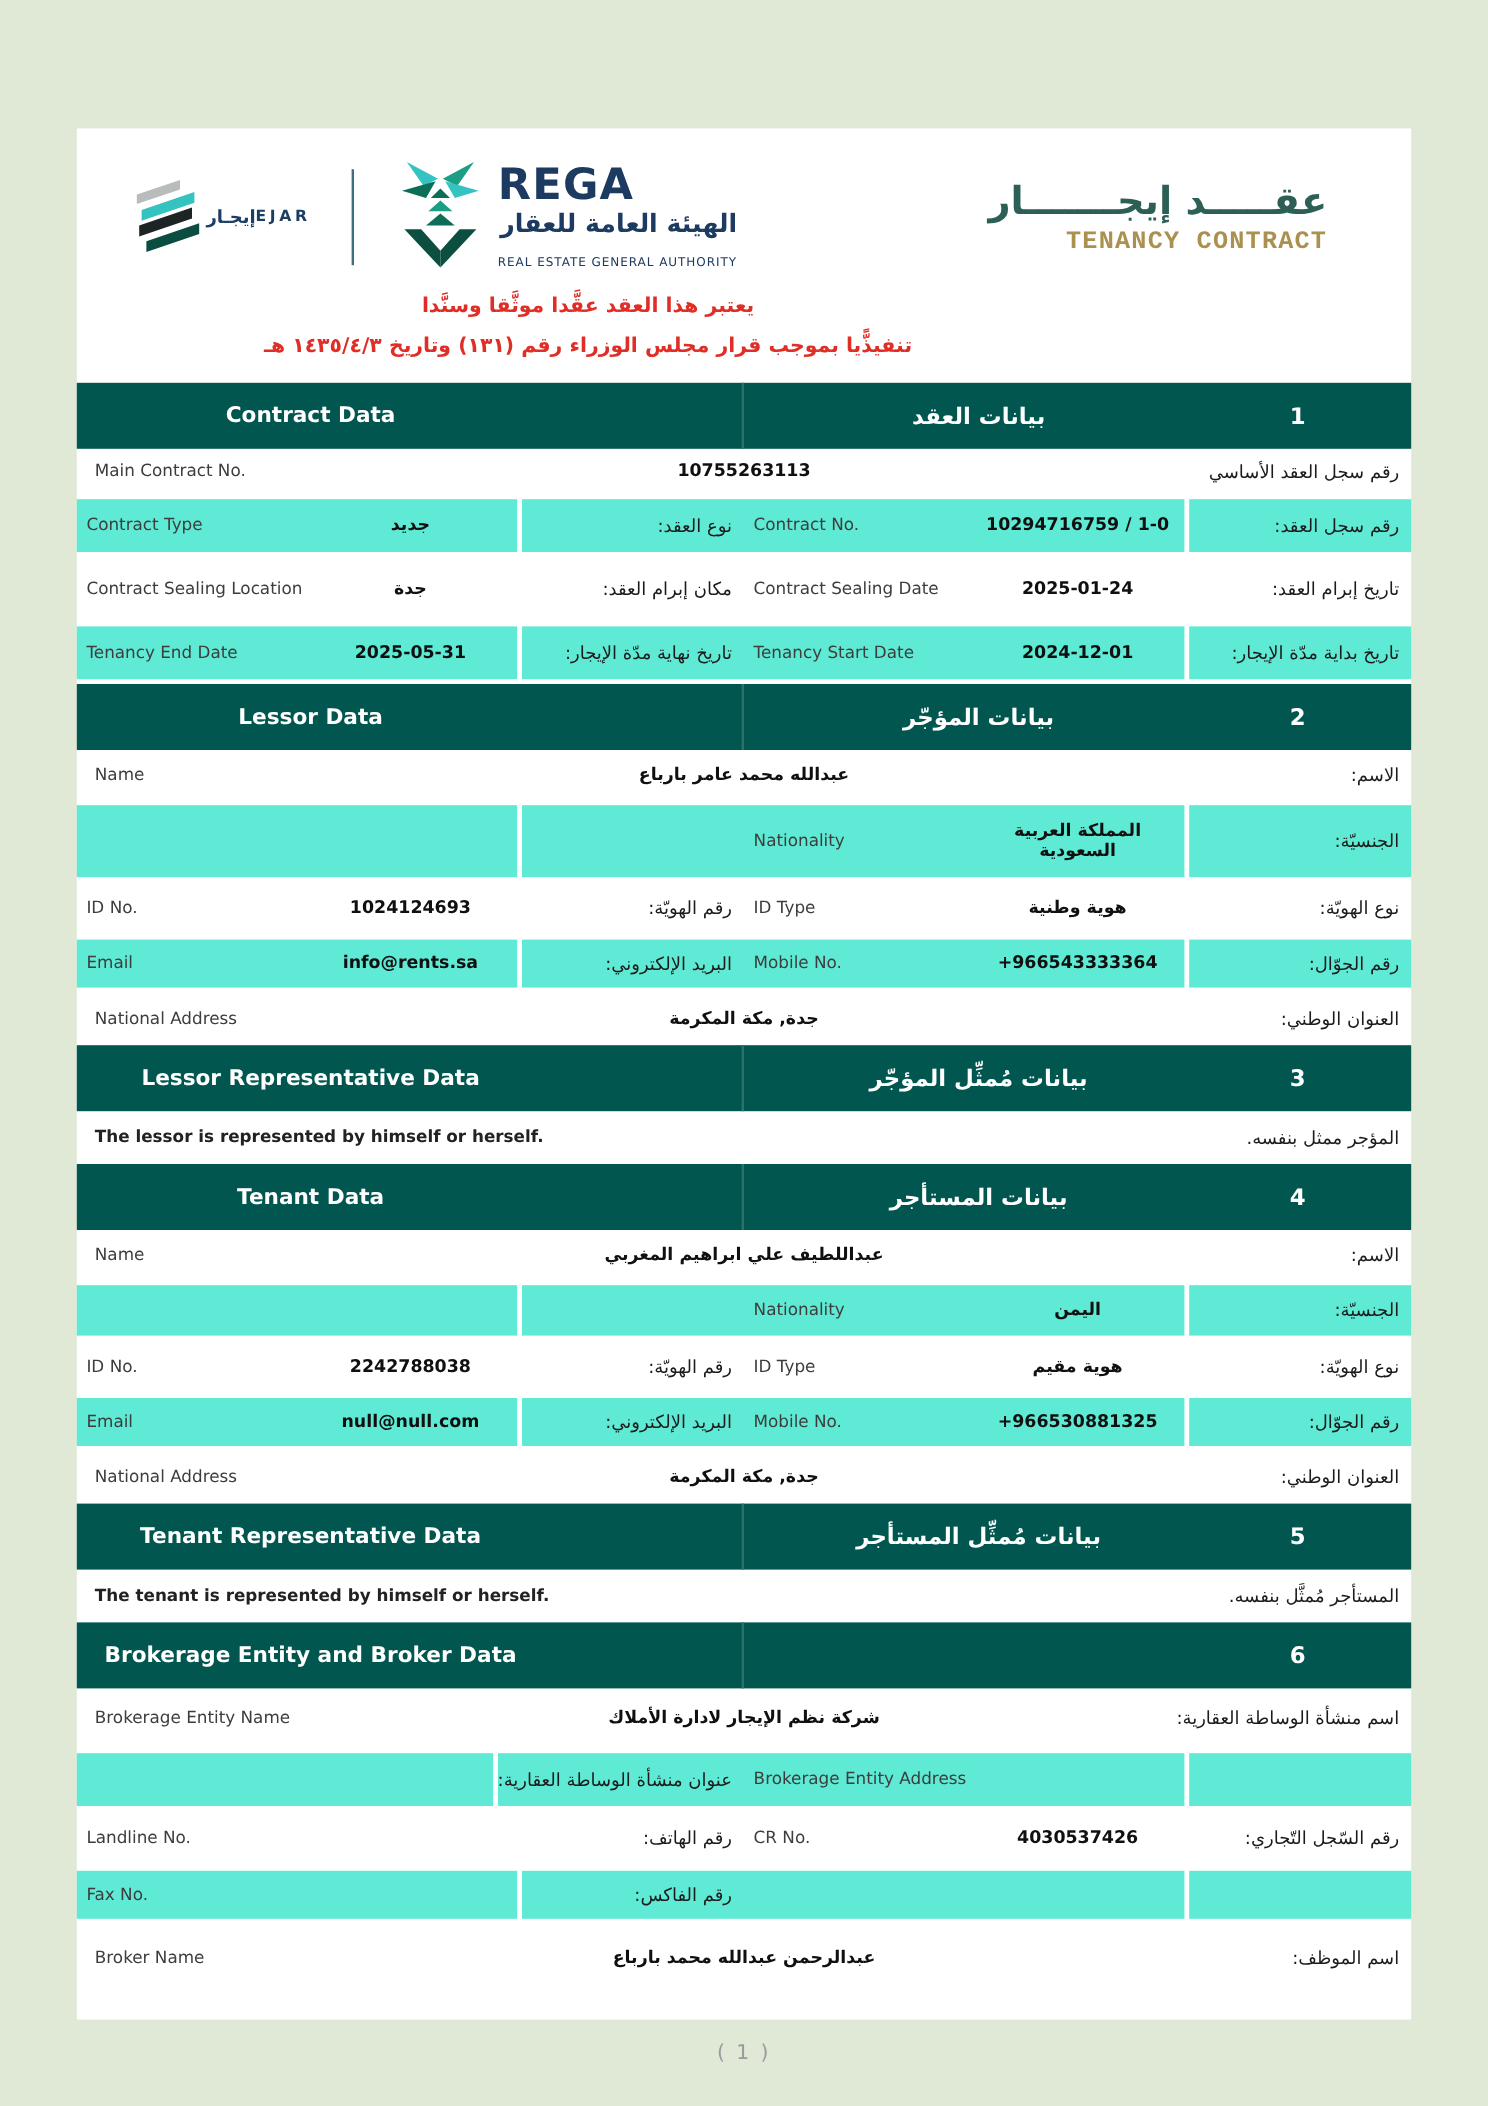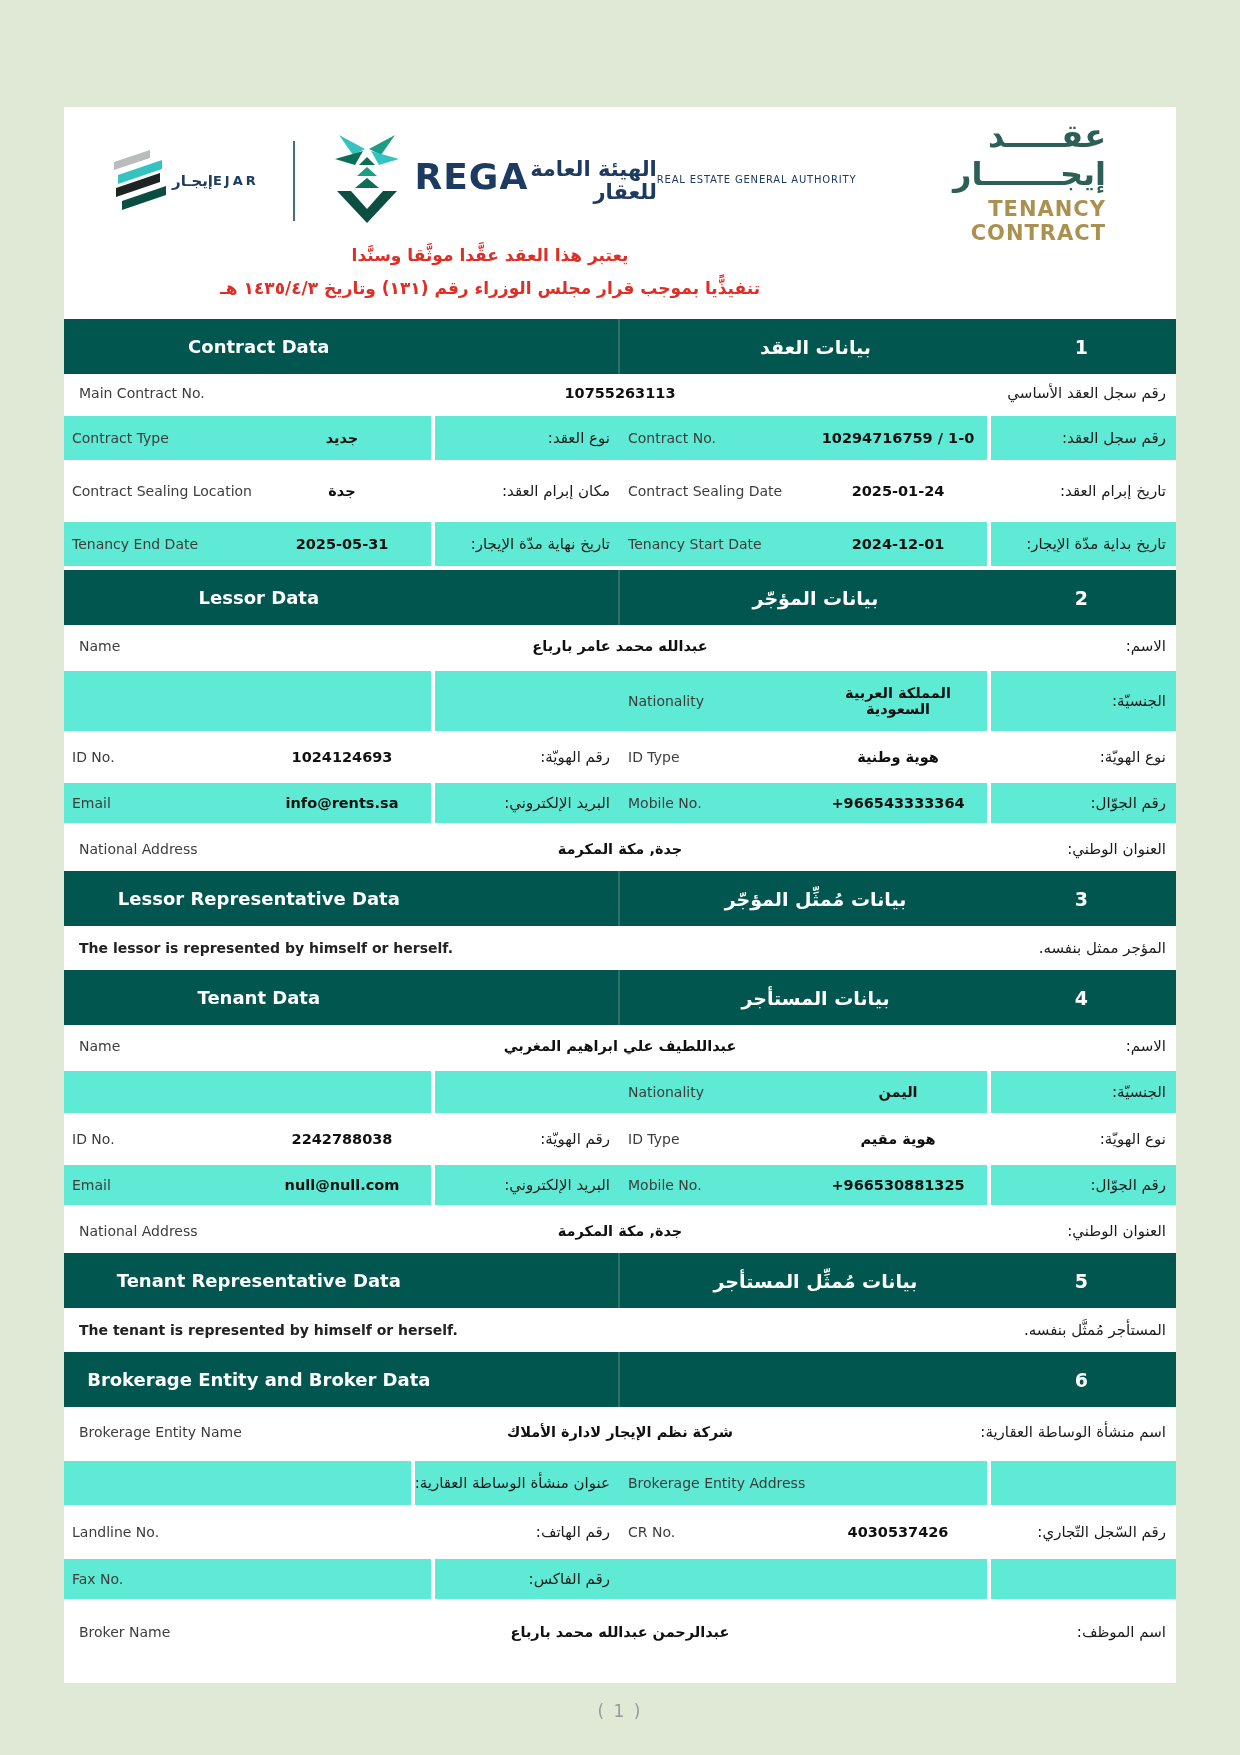--- a/index.html
+++ b/index.html
@@ -7,27 +7,27 @@
         font-family:"DejaVu Sans",sans-serif;overflow:hidden;}
   .card{margin:107px 64px 0 64px;width:1112px;background:#ffffff;box-sizing:border-box;padding-bottom:22px;}
 
   
   .logo-row{display:flex;align-items:center;padding:24px 30px 0 24px;height:100px;}
   .ejar{display:flex;flex-direction:row;align-items:center;margin-left:18px;}
   .ejar-ar{color:#1c3e63;font-weight:bold;font-size:15px;line-height:1.1;}
   .ejar-en{color:#1c3e63;font-weight:bold;font-size:13px;letter-spacing:3px;line-height:1.2;}
   .logo-divider{width:2px;height:80px;background:#41707d;margin:0 34px;}
   .rega{display:flex;align-items:center;gap:10px;}
-  .rega-text{display:flex;flex-direction:row;line-height:1.08;}
+  .rega-text{display:flex;flex-direction:column;line-height:1.08;}
   .rega-word{color:#1d3a60;font-weight:bold;font-size:36px;letter-spacing:1px;}
   .rega-ar{color:#1d3a60;font-weight:bold;font-size:21px;}
   .rega-en{color:#1d3a60;font-size:10px;letter-spacing:0.8px;margin-top:17px;white-space:nowrap;}
   .doc-titles{margin-left:auto;text-align:right;padding-right:40px;}
   .doc-title-ar{color:#2c5f55;font-size:32px;font-weight:bold;line-height:1.2;}
-  .doc-title-en{color:#ab9150;font-size:21px;font-weight:bold;letter-spacing:1px;margin-top:4px;}
+  .doc-title-en{color:#ab9150;font-size:21px;font-weight:bold;letter-spacing:1px;margin-top:4px;font-family:Liberation Mono, monospace;}
 
   
   .notice{direction:rtl;text-align:center;padding:8px 0 14px 0;margin-right:0;margin-left:-260px;
           color:#e02d26;font-weight:bold;font-size:17px;line-height:33px;}
   .notice div{white-space:nowrap;}
 
   
   .bar{display:flex;height:55px;background:#015750;color:#ffffff;}
   .bar-half{width:50%;position:relative;box-sizing:border-box;}
   .bar-half.l{border-right:2px solid #2d7268;}

